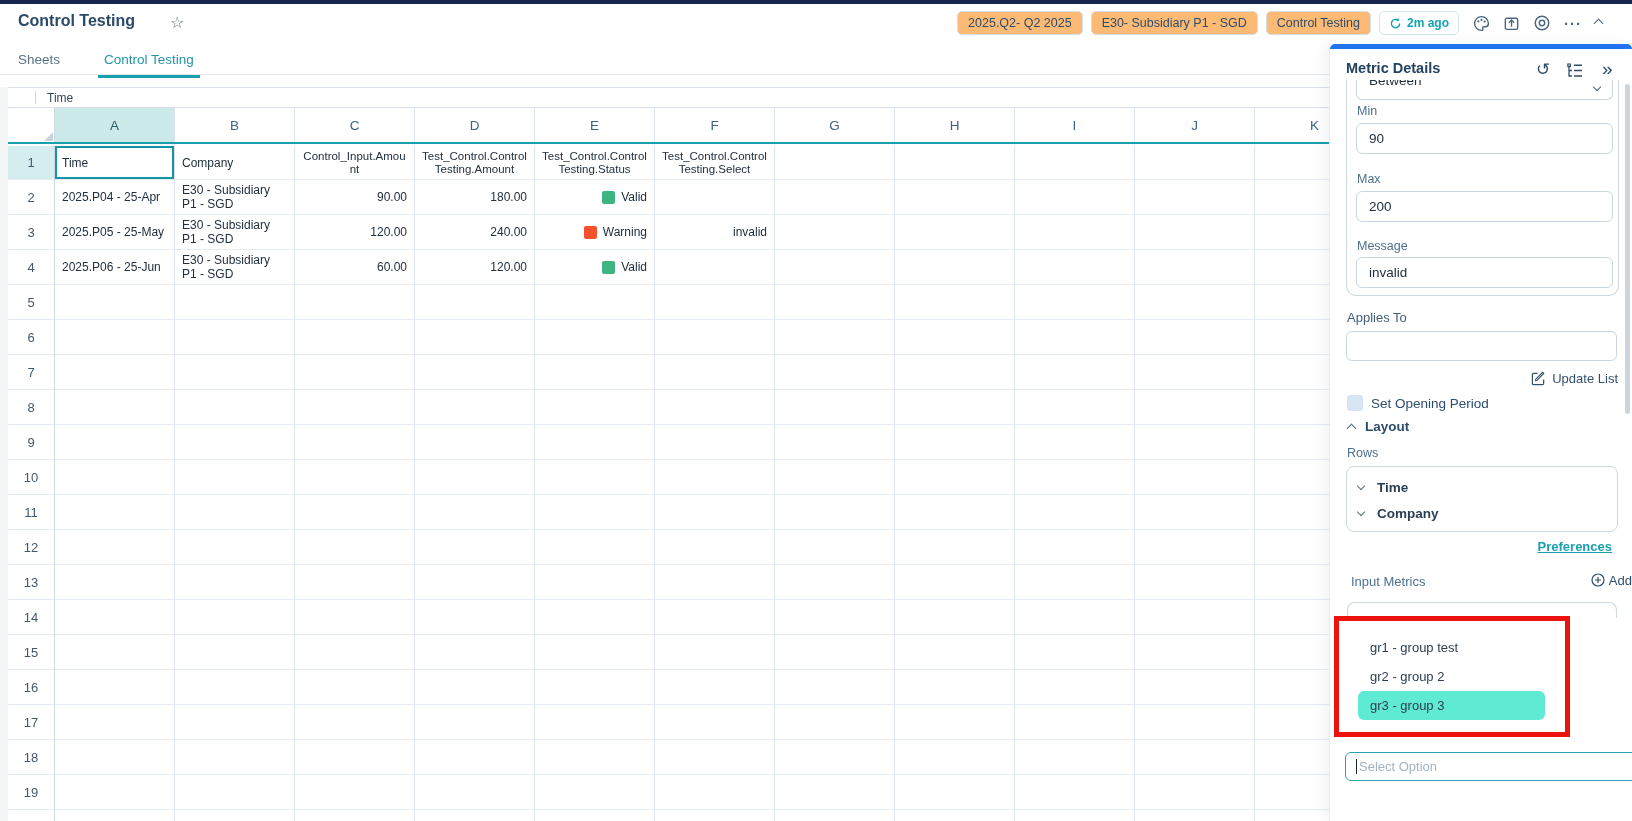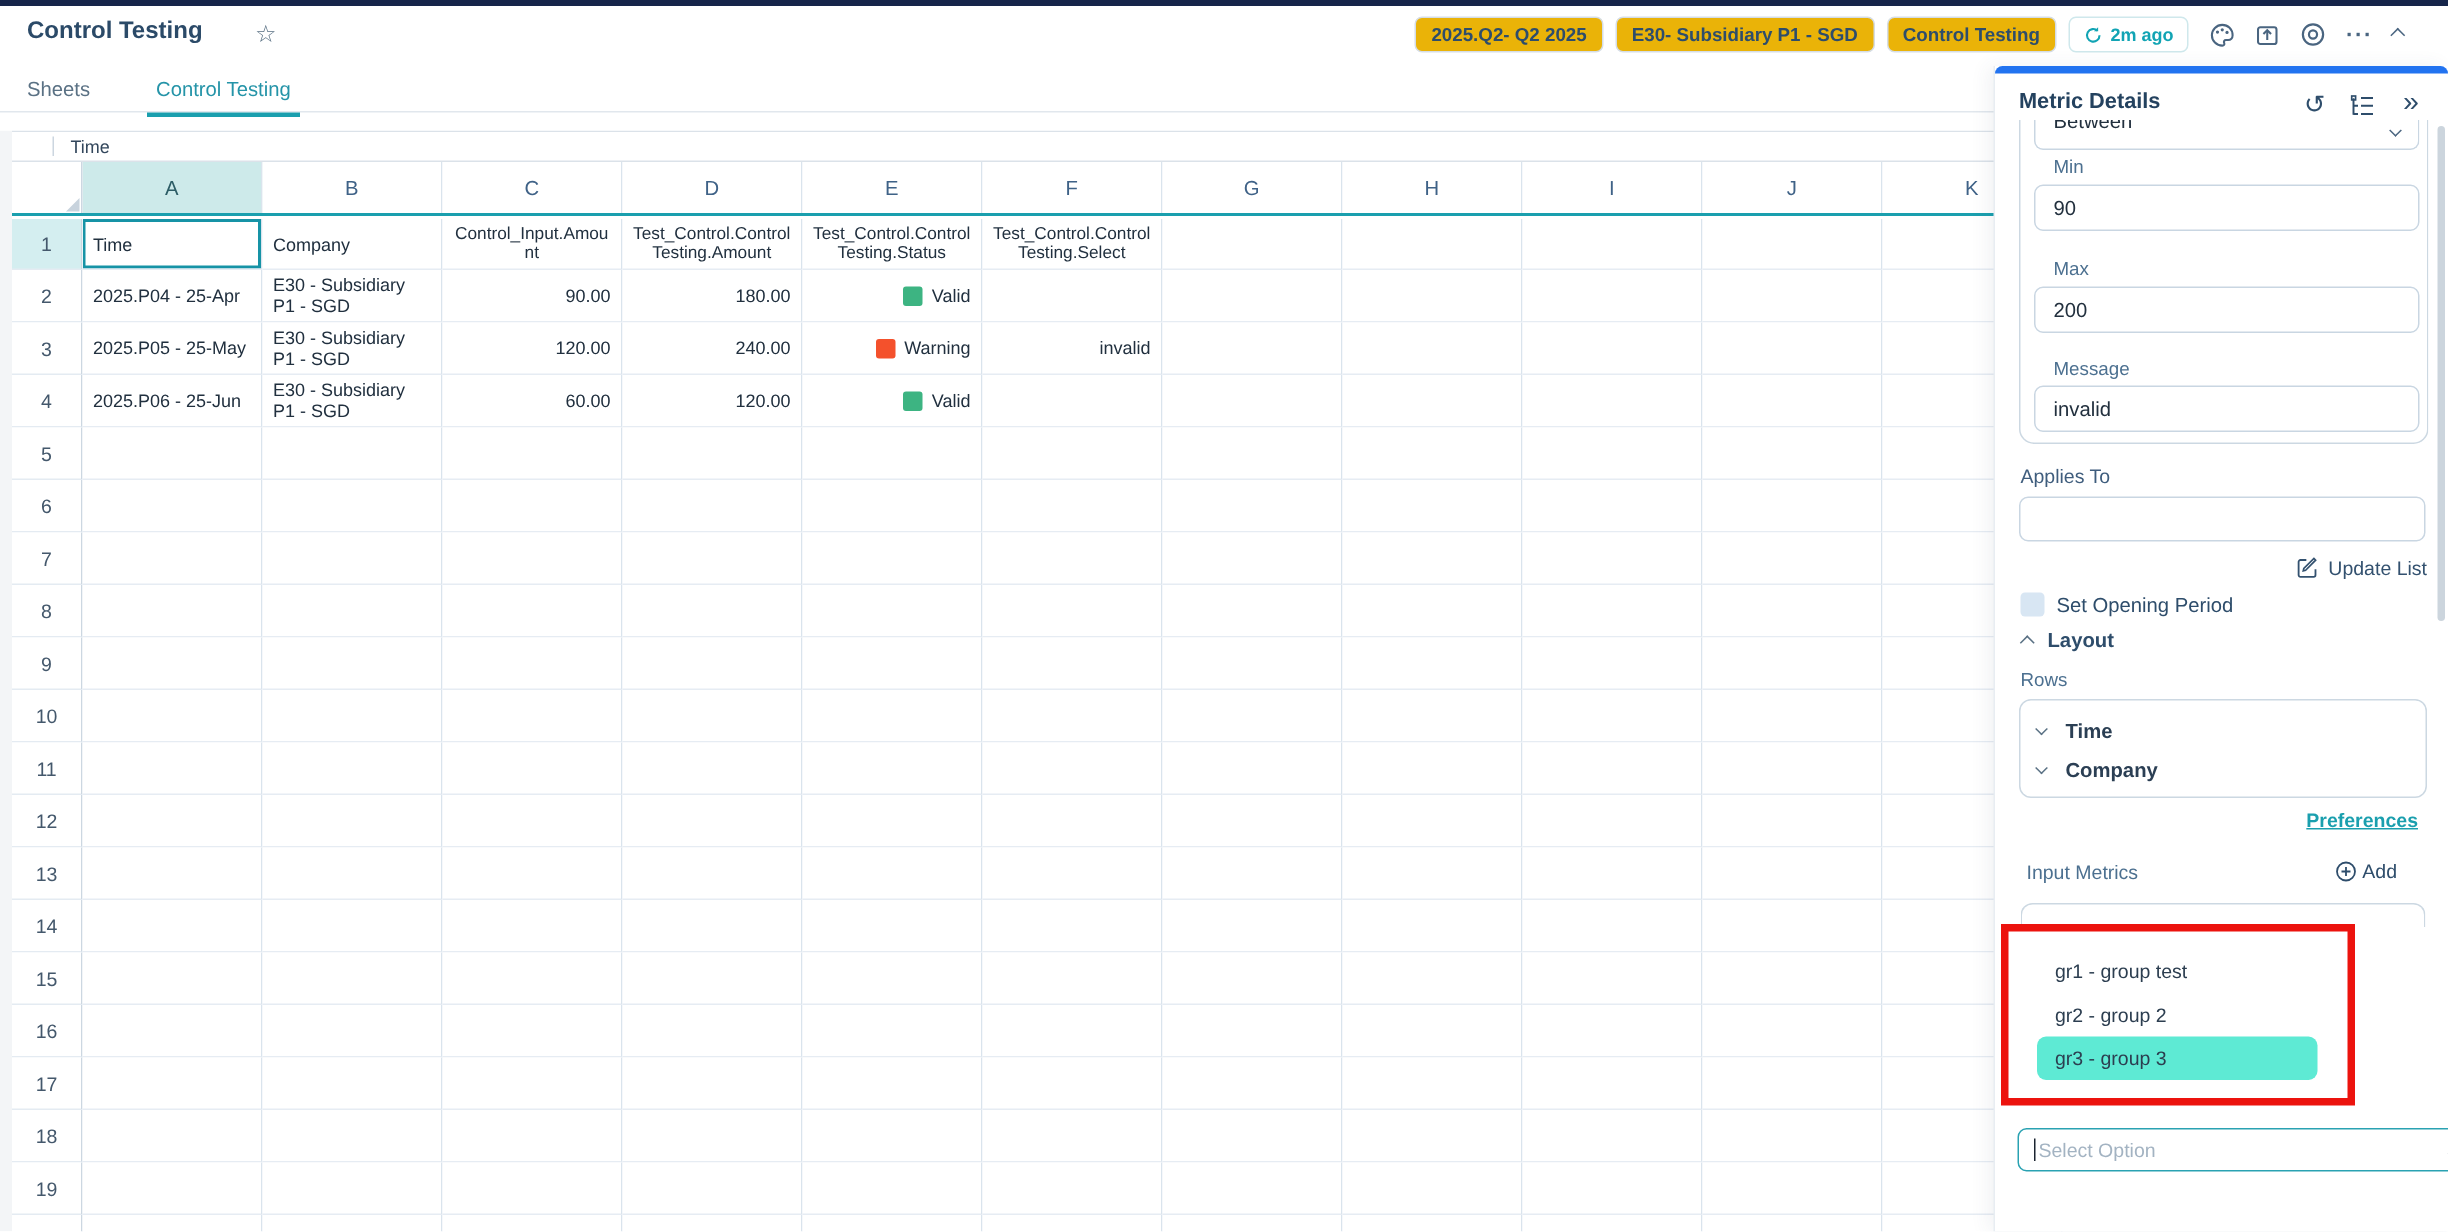--- a/index.html
+++ b/index.html
@@ -9,21 +9,21 @@
 
   
   #topbar { position:absolute; top:0; left:0; right:0; height:4px; background:#16254a; }
   #page-title { position:absolute; left:18px; top:12px; font-size:16px; font-weight:bold; color:#2b4a68; }
   #star { position:absolute; left:170px; top:13px; font-size:16px; color:#5a7184; cursor:pointer; }
   #tabsrow { position:absolute; left:0; top:44px; width:1330px; height:31px; border-bottom:1px solid #e1e7ed; padding-left:18px; }
   .tab { display:inline-block; font-size:13.5px; color:#5a7184; padding:8px 0 0 0; margin-right:24px; cursor:pointer; }
   .tab.active { color:#2594a8; padding:8px 6px; margin-left:14px; border-bottom:3px solid #1a9fae; }
   #chips { position:absolute; top:11px; right:30px; display:flex; align-items:center; gap:8px; }
   .chip { height:24px; line-height:22px; padding:0 10px; border:1px solid #d5dde6; border-radius:5px;
-          font-size:12.5px; font-weight:bold; color:#2e4d6b; background:#eab308; white-space:nowrap; cursor:pointer; }
+          font-size:12.5px; font-weight:normal; color:#2e4d6b; background:#fdba74; white-space:nowrap; cursor:pointer; }
   .badge { height:24px; display:flex; align-items:center; gap:5px; padding:0 9px; border:1px solid #cfe8ec;
            border-radius:5px; font-size:12px; font-weight:bold; color:#12a4b4; cursor:pointer; }
   #hdr-icons { display:flex; align-items:center; gap:13px; margin-left:6px; color:#4a6580; }
   #hdr-icons svg, .ic { display:block; cursor:pointer; }
   .dots { font-size:15px; font-weight:bold; color:#4a6580; letter-spacing:1px; cursor:pointer; }
   .chv { width:7px; height:7px; border-right:1.6px solid #4a6580; border-bottom:1.6px solid #4a6580; display:inline-block; }
   .chv.up { transform:rotate(-135deg); }
   .chv.down { transform:rotate(45deg); }
 
   
@@ -59,41 +59,41 @@
   .pabs { position:absolute; }
   #pd-title { left:16px; top:16px; font-size:14.5px; font-weight:bold; color:#24425f; }
   #pd-history { left:206px; top:17px; font-size:17px; color:#2e4d6b; line-height:18px; cursor:pointer; }
   #pd-tree { left:236px; top:19px; cursor:pointer; }
   #pd-collapse { left:272px; top:14px; font-size:19px; color:#2e4d6b; cursor:pointer; }
   #groupbox { left:16px; top:36px; width:273px; height:216px; border:1px solid #ccd8e2; border-top:none; border-radius:0 0 10px 10px; }
   #op-select { left:26px; top:36px; width:257px; height:20px; border:1px solid #c9d6e2; border-top:none;
                border-radius:0 0 6px 6px; overflow:hidden; background:#fff; cursor:pointer; }
   #op-select span { position:absolute; left:12px; top:-7px; font-size:13.5px; color:#22303e; }
   #op-select .chv { position:absolute; right:12px; top:4px; width:6px; height:6px; }
-  .plabel { font-size:12.5px; color:#4c7090;margin-left:12px; }
+  .plabel { font-size:12.5px; color:#4c7090; }
   .pinput { height:31px; width:257px; left:26px; border:1px solid #c9d6e2; border-radius:6px; font-size:13.5px;
             color:#22303e; display:flex; align-items:center; padding:0 12px; background:#fff; cursor:text; }
   #lbl-min { left:27px; top:60px; } #inp-min { top:79px; }
   #lbl-max { left:27px; top:128px; } #inp-max { top:147px; }
   #lbl-msg { left:27px; top:195px; } #inp-msg { top:213px; }
   #lbl-applies { left:17px; top:266px; font-size:13px; color:#3f5d7d; }
   #inp-applies { left:16px; top:287px; width:271px; height:30px; }
   #update-list { right:14px; top:327px; display:flex; align-items:center; gap:6px; font-size:13px; color:#33516f; cursor:pointer; }
   #sop-check { left:17px; top:351px; width:16px; height:16px; background:#d8e6f3; border-radius:3px; cursor:pointer; }
   #sop-label { left:41px; top:352px; font-size:13.5px; color:#2e4d6b; }
   #layout-chev { left:18px; top:381px; }
   #layout-label { left:35px; top:375px; font-size:13.5px; font-weight:bold; color:#2e4d6b; cursor:pointer; }
   #rows-label { left:17px; top:402px; font-size:12.5px; color:#4c7090; }
   #rowsbox { left:16px; top:422px; width:272px; height:66px; border:1px solid #ccd8e2; border-radius:8px; padding-top:7px; }
   .rows-item { position:relative; height:26px; display:flex; align-items:center; padding-left:30px;
                font-size:13.5px; font-weight:bold; color:#2b3f54; cursor:pointer; }
   .rows-item .chv { position:absolute; left:11px; top:9px; width:6px; height:6px; }
   #prefs { right:20px; top:495px; font-size:13px; font-weight:bold; color:#1a9fae; text-decoration:underline; cursor:pointer; }
   #im-label { left:21px; top:530px; font-size:13px; color:#4c7090; }
-  #add-btn { right:34px; top:529px; display:flex; align-items:flex-end; gap:4px; font-size:13px; color:#2e4d6b; cursor:pointer; }
+  #add-btn { right:0; top:529px; display:flex; align-items:flex-start; gap:4px; font-size:13px; color:#2e4d6b; cursor:pointer; }
   #im-boxtop { left:17px; top:558px; width:270px; height:16px; border:1px solid #ccd8e2; border-bottom:none; border-radius:8px 8px 0 0; }
   #redbox { left:4px; top:572px; width:236px; height:121px; border:5px solid #ec130e; background:#fff; z-index:6; padding-top:12px; }
   .opt { height:29px; margin:0 20px 0 19px; display:flex; align-items:center; padding-left:12px;
          font-size:13px; color:#2c3e50; border-radius:6px; cursor:pointer; }
   #sel-combo { left:15px; top:708px; width:308px; height:29px; border:1.5px solid #2aa2b2; border-radius:6px;
                background:#fff; display:flex; align-items:center; padding:0 10px; cursor:text; }
   #sel-caret { width:1px; height:15px; background:#1b2430; margin-right:2px; }
   #sel-ph { font-size:13px; color:#a3b3c2; }
   #sel-combo .chv { position:absolute; right:13px; top:13px; width:6px; height:6px; border-color:#5a7184; }
   #p-scroll { right:2px; top:40px; width:5px; height:330px; background:#ccd5dd; border-radius:3px; cursor:pointer; }

